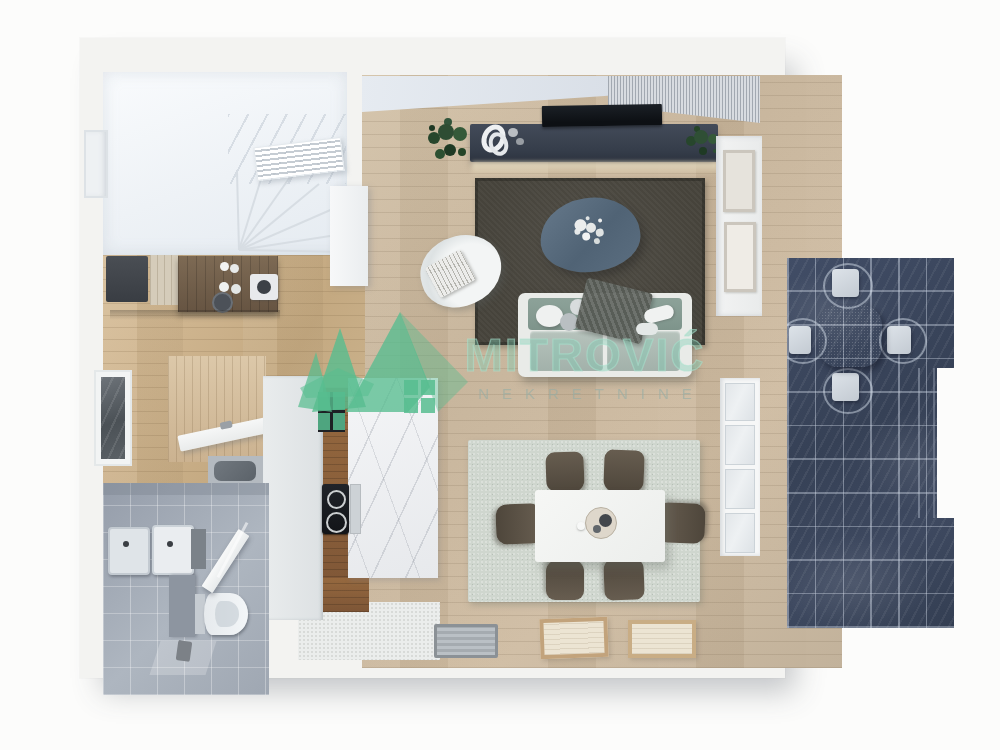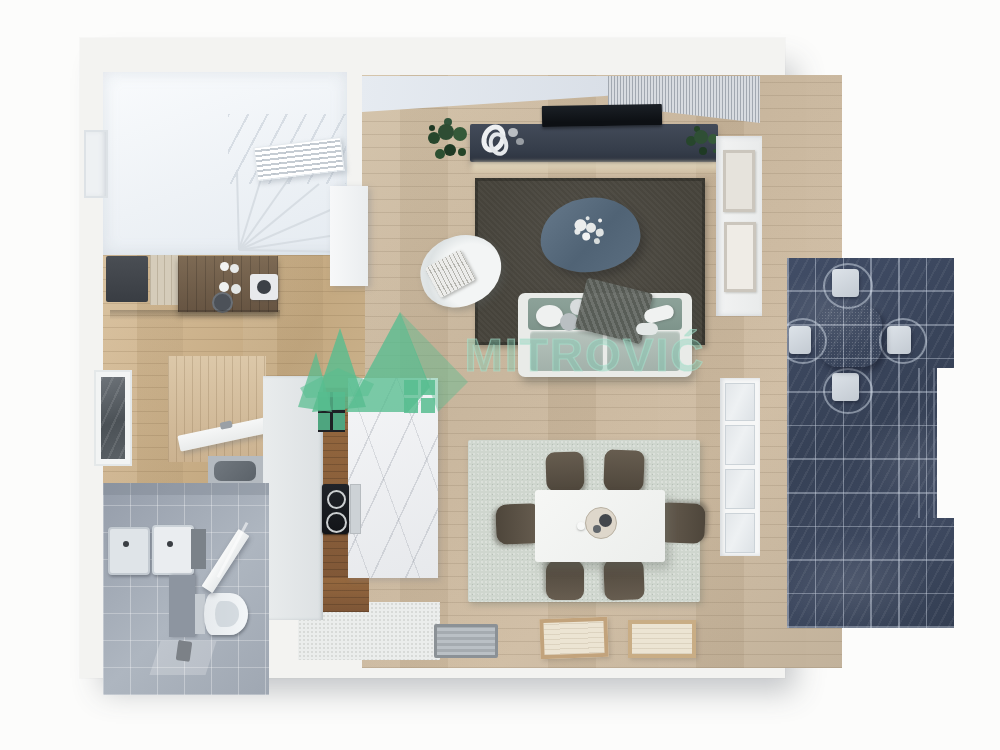--- a/index.html
+++ b/index.html
@@ -311,16 +311,17 @@
         <i></i>
       </div>
     <div class="abs wm-win" style="left:404px;top:380px;width:31px;height:33px;">
         <i></i>
         <i></i>
         <i></i>
         <i></i>
       </div>
     <div class="abs" style="left:432px;top:328px;width:306px;">
       <div class="wm-brand">MITROVIĆ</div>
+      <div class="wm-sub">NEKRETNINE</div>
     </div>
   </div>
 
 </div>
 
 </body></html>

